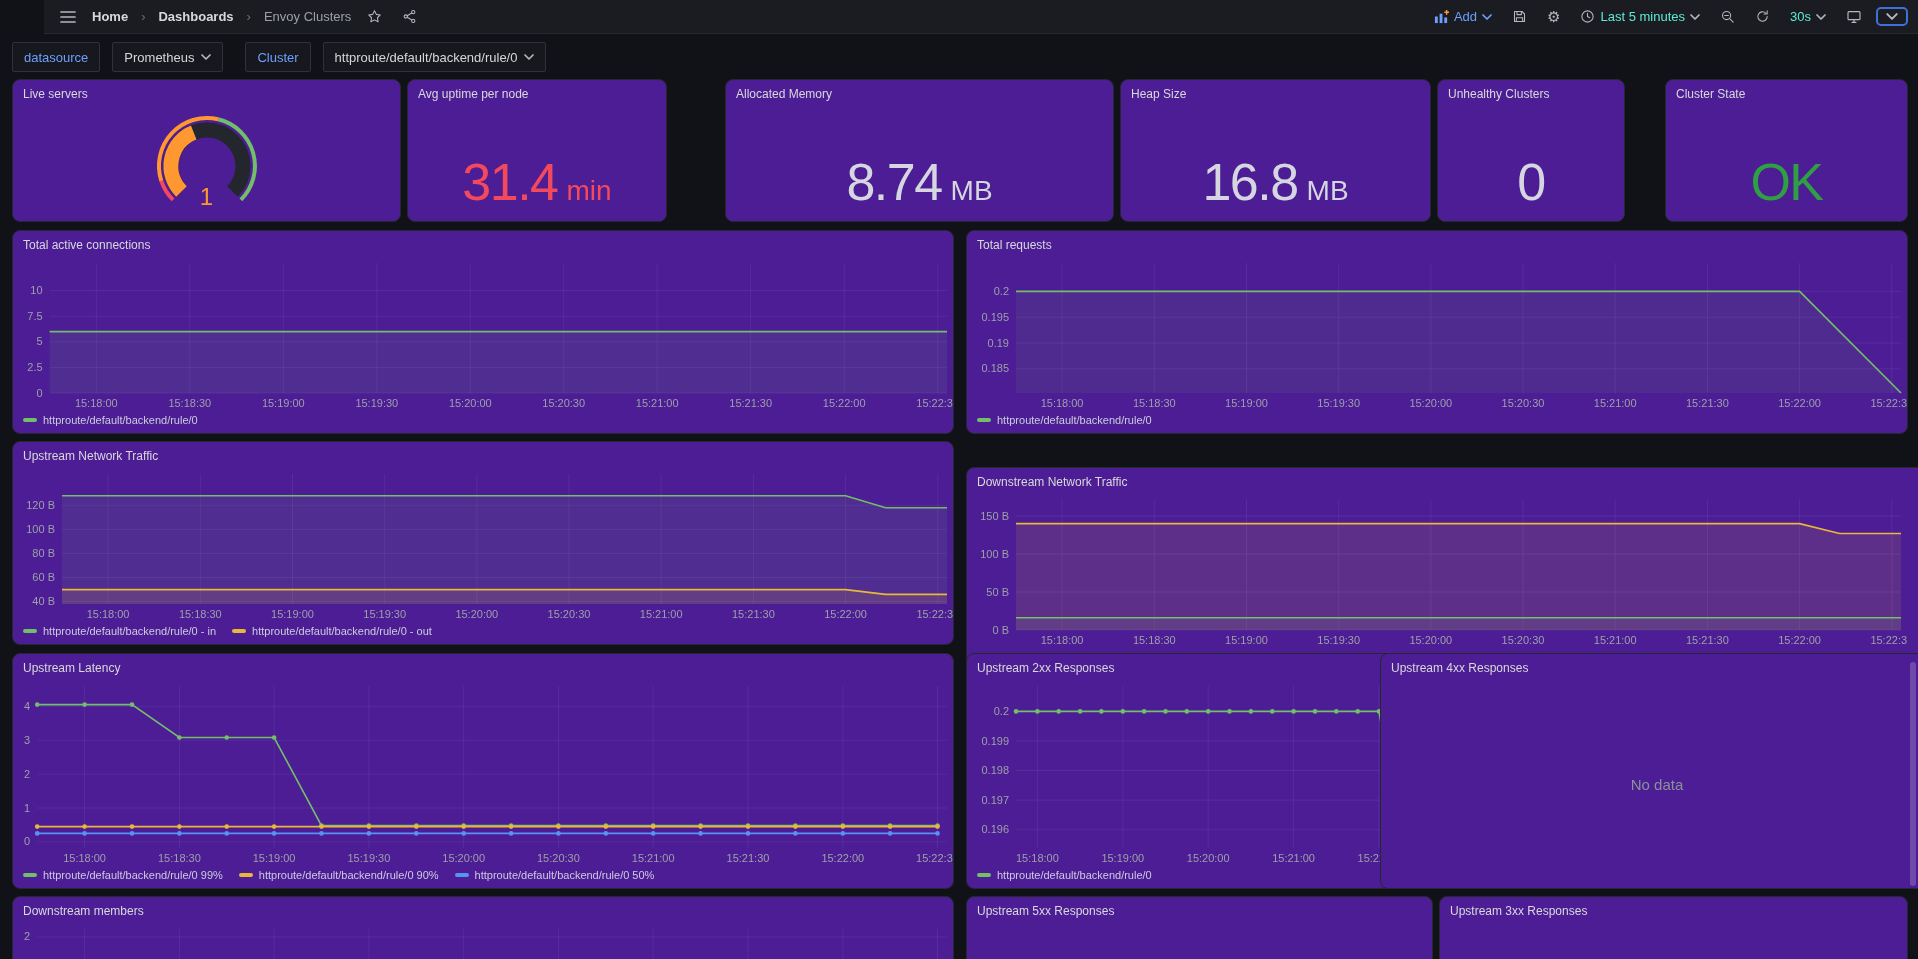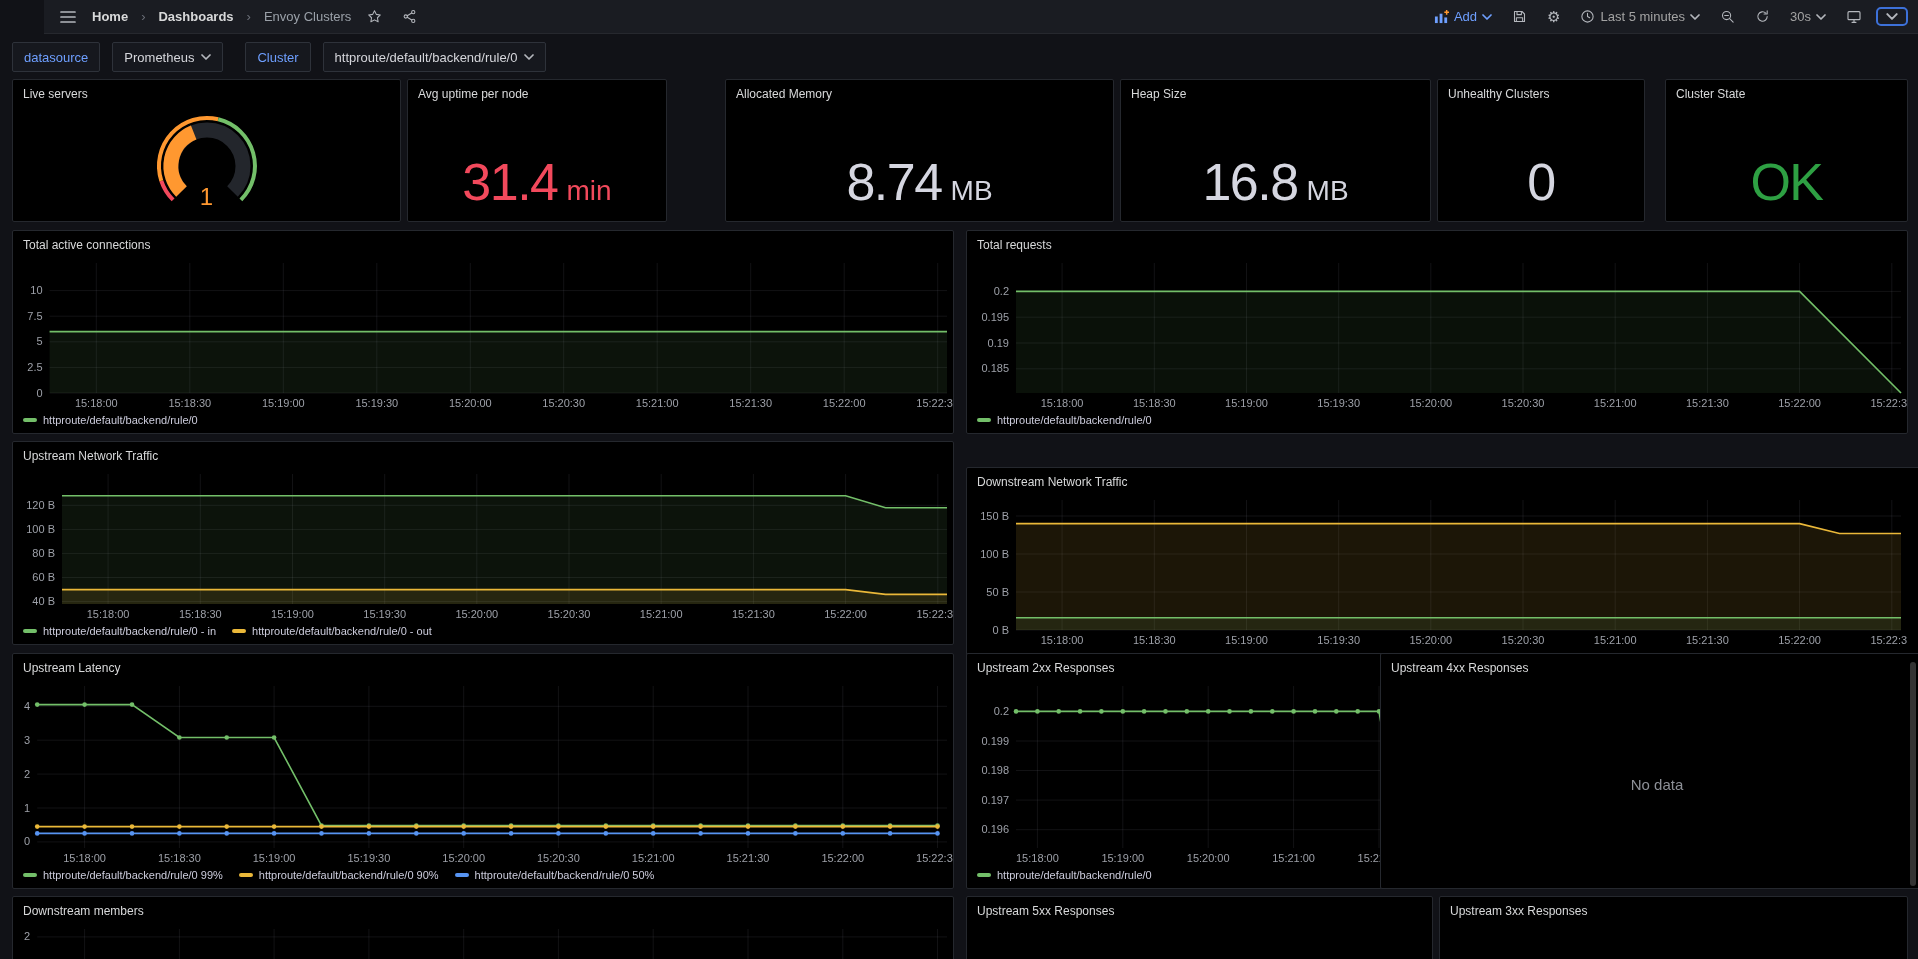--- a/index.html
+++ b/index.html
@@ -12,38 +12,38 @@
   .topbar {
     position:absolute; top:0; left:0; right:0; height:34px;
     background:#1a1c22; border-bottom:1px solid #26282e;
     display:flex; align-items:center; padding:0 10px; gap:8px;margin-left:44px;
   }
   .icon-btn { display:flex; align-items:center; justify-content:center; padding:4px 6px; border-radius:3px; cursor:pointer; color:#b4b7bd; }
   .crumb { font-size:13px; font-weight:600; color:#d8d9da; padding:0 2px; cursor:pointer; }
   .crumb.current { color:#9aa0a8; font-weight:400; }
   .crumb-sep { color:#6b6f78; font-size:13px; padding:0 3px; }
   .topbar-spacer { flex:1; }
-  .tb-text { font-size:13px; color:#a3a3a3; }
+  .tb-text { font-size:13px; color:#5eead4; }
   .blue { color:#6e9fff; }
   .tb-group { display:flex; align-items:center; gap:5px; padding:4px 6px; border-radius:3px; cursor:pointer; }
   .collapse-btn { border:2px solid #3d71d9; border-radius:5px; padding:4px 8px; }
   svg.lineicon { stroke:#b4b7bd; fill:none; stroke-width:1.7; stroke-linecap:round; stroke-linejoin:round; }
   svg.blueicon { stroke:#6e9fff; }
   
   .subnav { position:absolute; top:42px; left:12px; display:flex; gap:22px; }
   .var-group { display:flex; gap:12px; }
   .var-box {
     height:30px; display:flex; align-items:center; padding:0 11px; gap:7px;
     background:#16181e; border:1px solid #2e323a; border-radius:2px; font-size:13px;
   }
   .var-label { color:#6e9fff; font-weight:500; }
   .var-value { color:#d5d6db; cursor:pointer; }
   
   .panel {
-    position:absolute; background:#000000; border:1px solid #25282e; border-radius:2px;
+    position:absolute; background:#4c1d95; border:1px solid #25282e; border-radius:8px;
     display:flex; flex-direction:column; overflow:hidden;
   }
   .panel-title {
     height:26px; line-height:26px; padding:2px 10px 0 10px; font-size:12px; font-weight:500;
     color:#d8d9da; white-space:nowrap; overflow:hidden; cursor:pointer; flex:none;
     display:flex; align-items:center;
   }
   .kebab { margin-left:auto; color:#9da0a8; font-size:15px; padding:0 4px; cursor:pointer; }
   .chart { flex:1; position:relative; min-height:0; cursor:crosshair; }
   .legend { height:22px; flex:none; display:flex; align-items:center; gap:16px; padding:0 10px 4px 10px; font-size:11px; color:#ccccdc; overflow:hidden; }
@@ -214,21 +214,21 @@
   </div>
   <div class="panel" style="left:1120px;top:79px;width:311px;height:143px">
     <div class="panel-title">Heap Size</div>
     <div class="stat-body">
         <div class="stat-line" style="color: rgb(213, 214, 224);">
       <span class="stat-value">16.8</span>
       <span class="stat-unit">MB</span>
         </div>
       </div>
   </div>
-  <div class="panel" style="left:1437px;top:79px;width:208px;height:143px">
+  <div class="panel" style="left:1437px;top:79px;width:188px;height:143px">
     <div class="panel-title">Unhealthy Clusters</div>
     <div class="stat-body">
         <div class="stat-line" style="color: rgb(213, 214, 224);">
       <span class="stat-value">0</span>
         </div>
       </div>
   </div>
   <div class="panel" style="left:1665px;top:79px;width:243px;height:143px">
     <div class="panel-title">Cluster State</div>
     <div class="stat-body">

